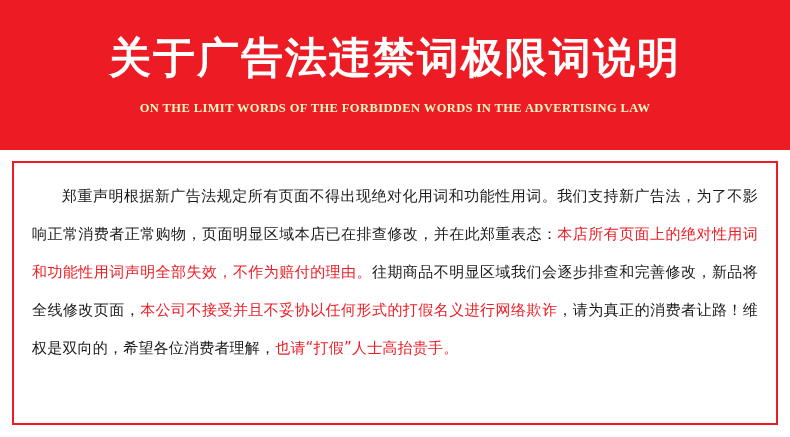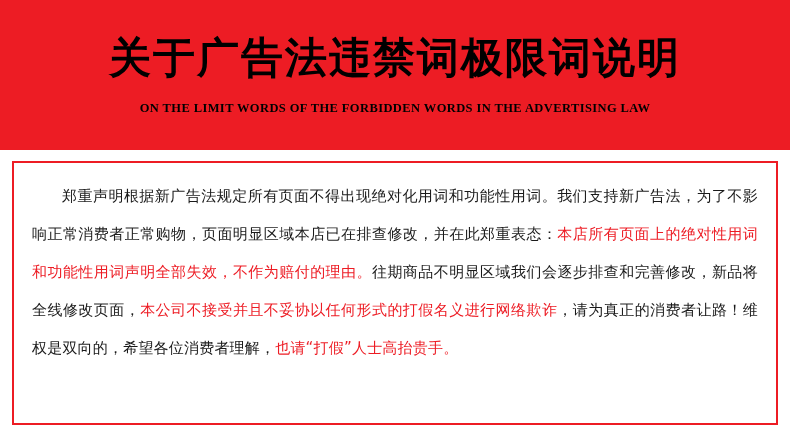--- a/index.html
+++ b/index.html
@@ -28,32 +28,32 @@
     width: 790px;
     height: 150px;
     background: #ed1c24;
     display: flex;
     flex-direction: column;
     align-items: center;
     justify-content: center;
     box-sizing: border-box;
   }
   .banner-title {
-    color: #000000;
+    color: #ffffff;
     font-size: 42px;
     font-weight: bold;
     letter-spacing: 2px;
     line-height: 1.15;
     margin: 0;
     padding: 0;
     text-align: center;
     white-space: nowrap;
   }
   .banner-subtitle {
-    color: #000000;
+    color: #fef9c3;
     font-size: 12.5px;
     font-weight: bold;
     letter-spacing: 0.4px;
     margin-top: 18px;
     text-align: center;
     white-space: nowrap;
     font-family: "Liberation Serif", "DejaVu Serif", serif;
   }
   
   .body-box {

